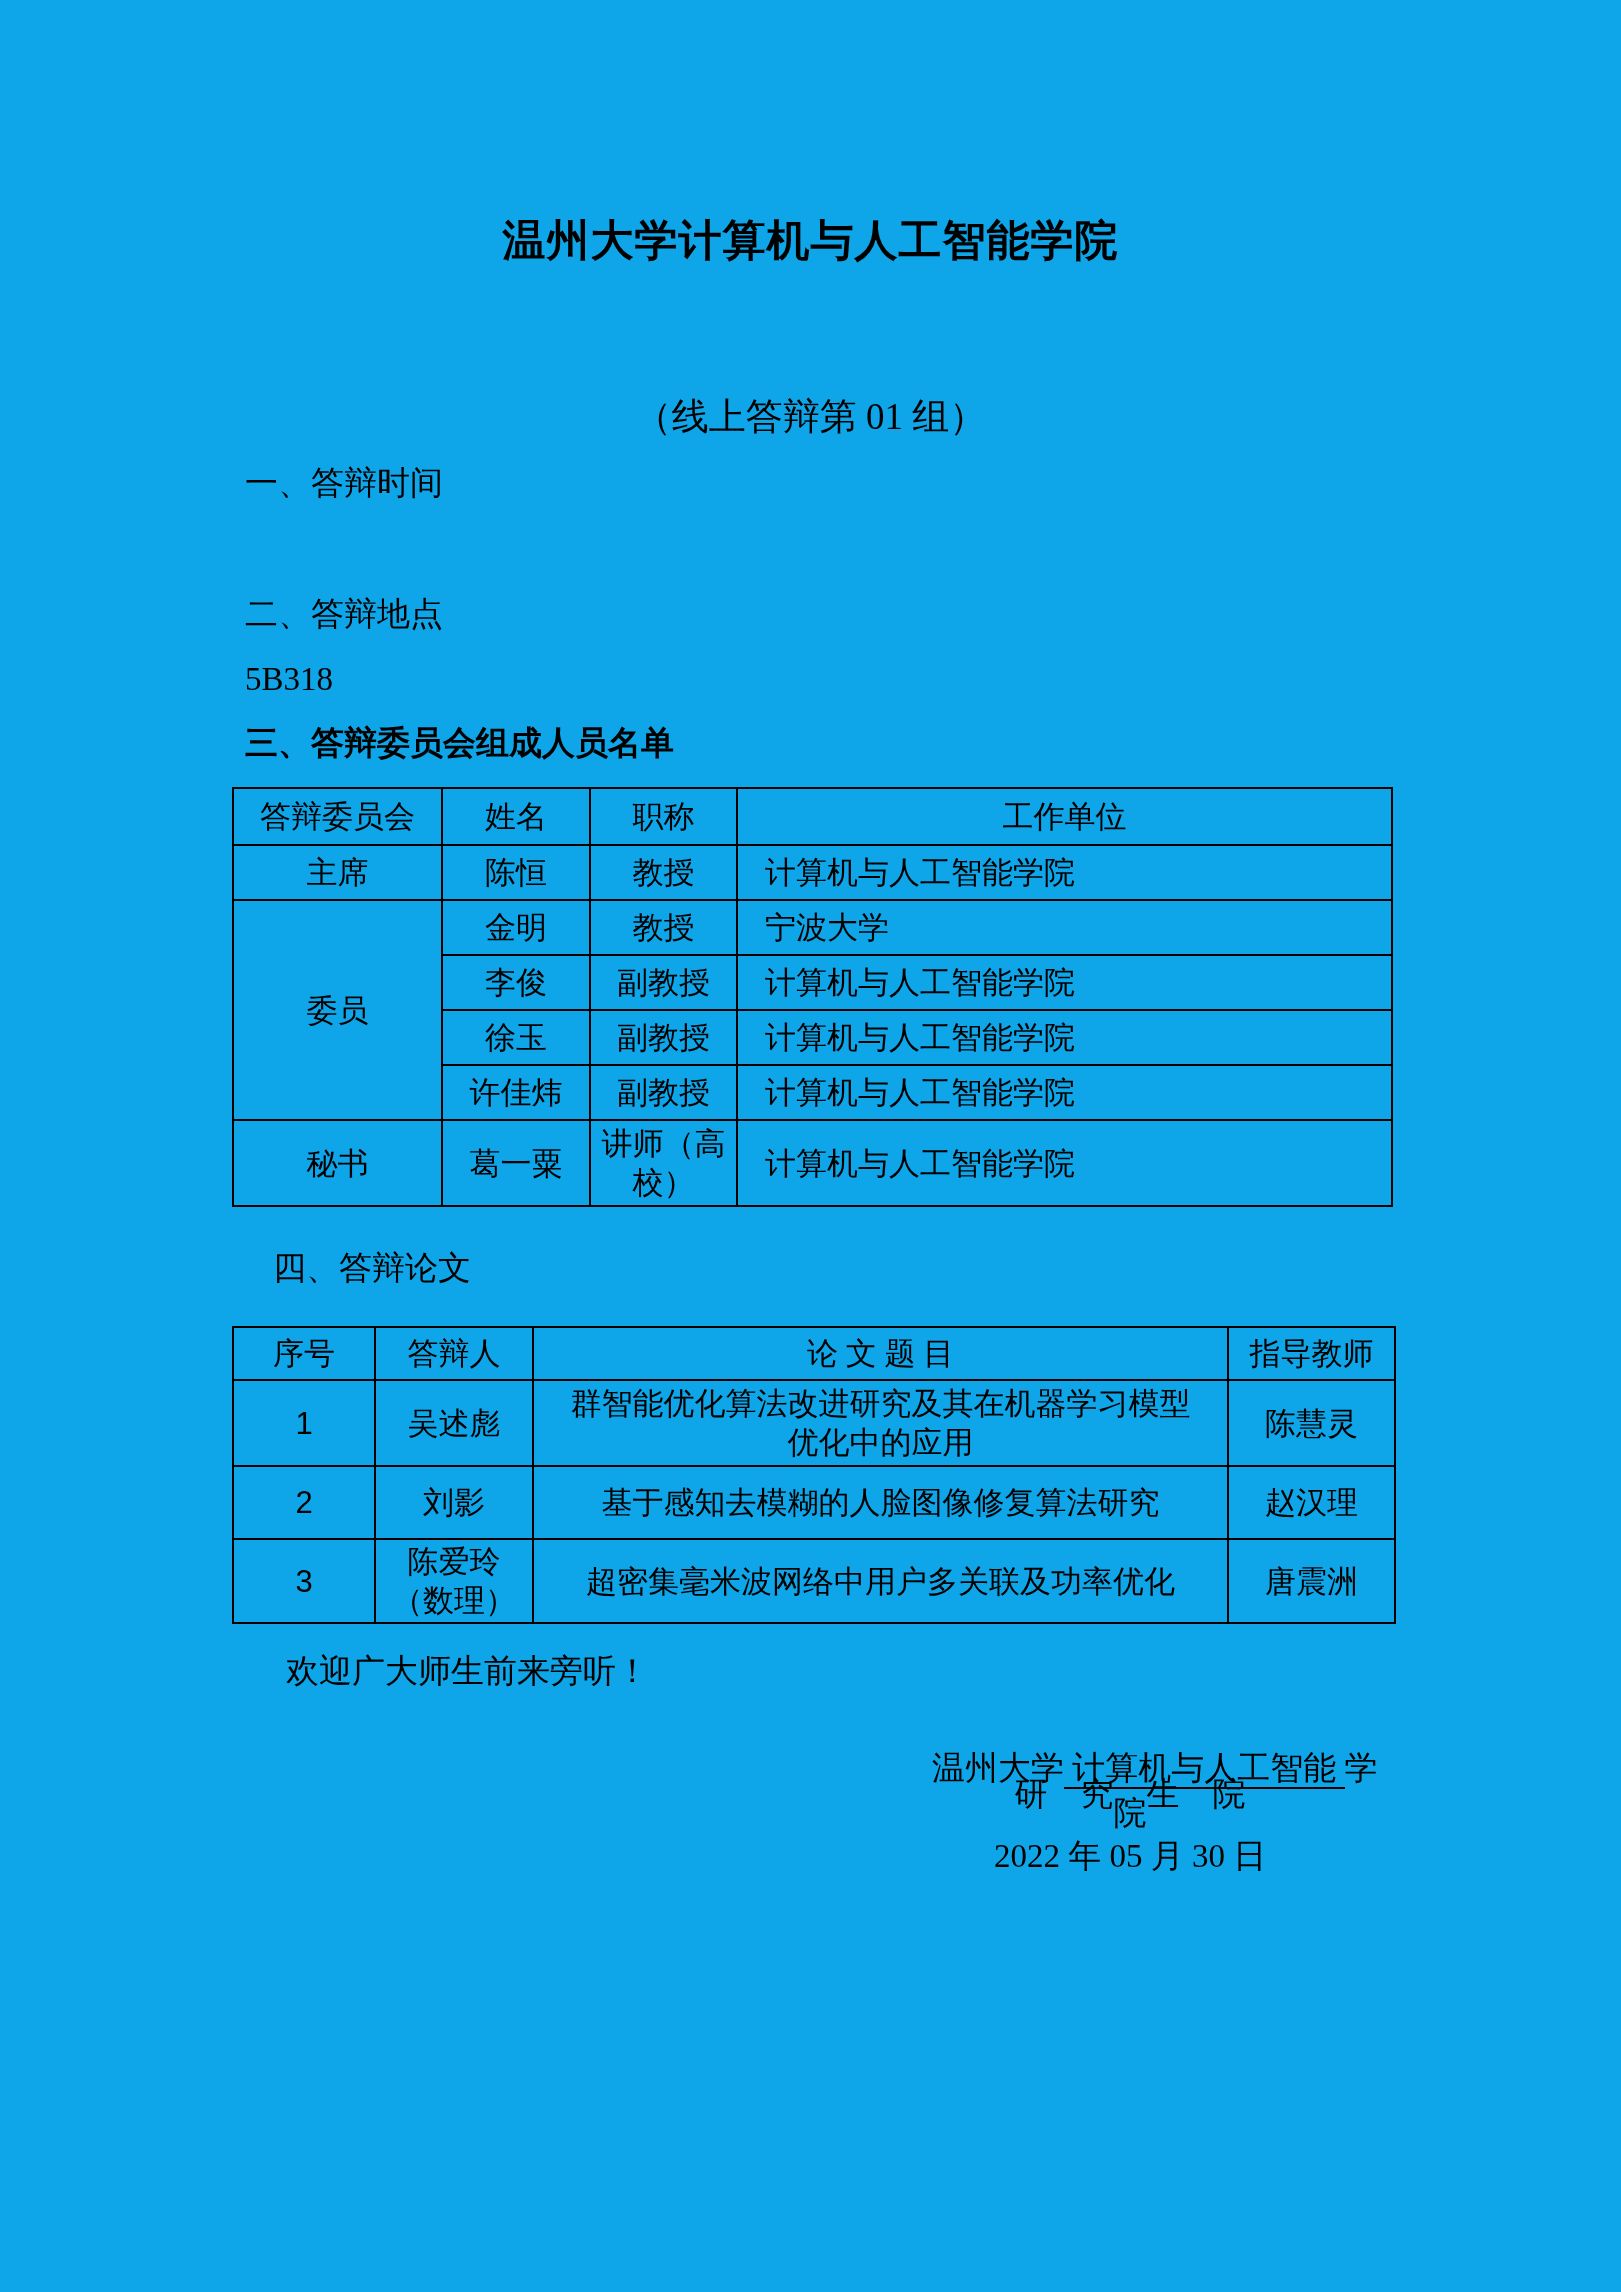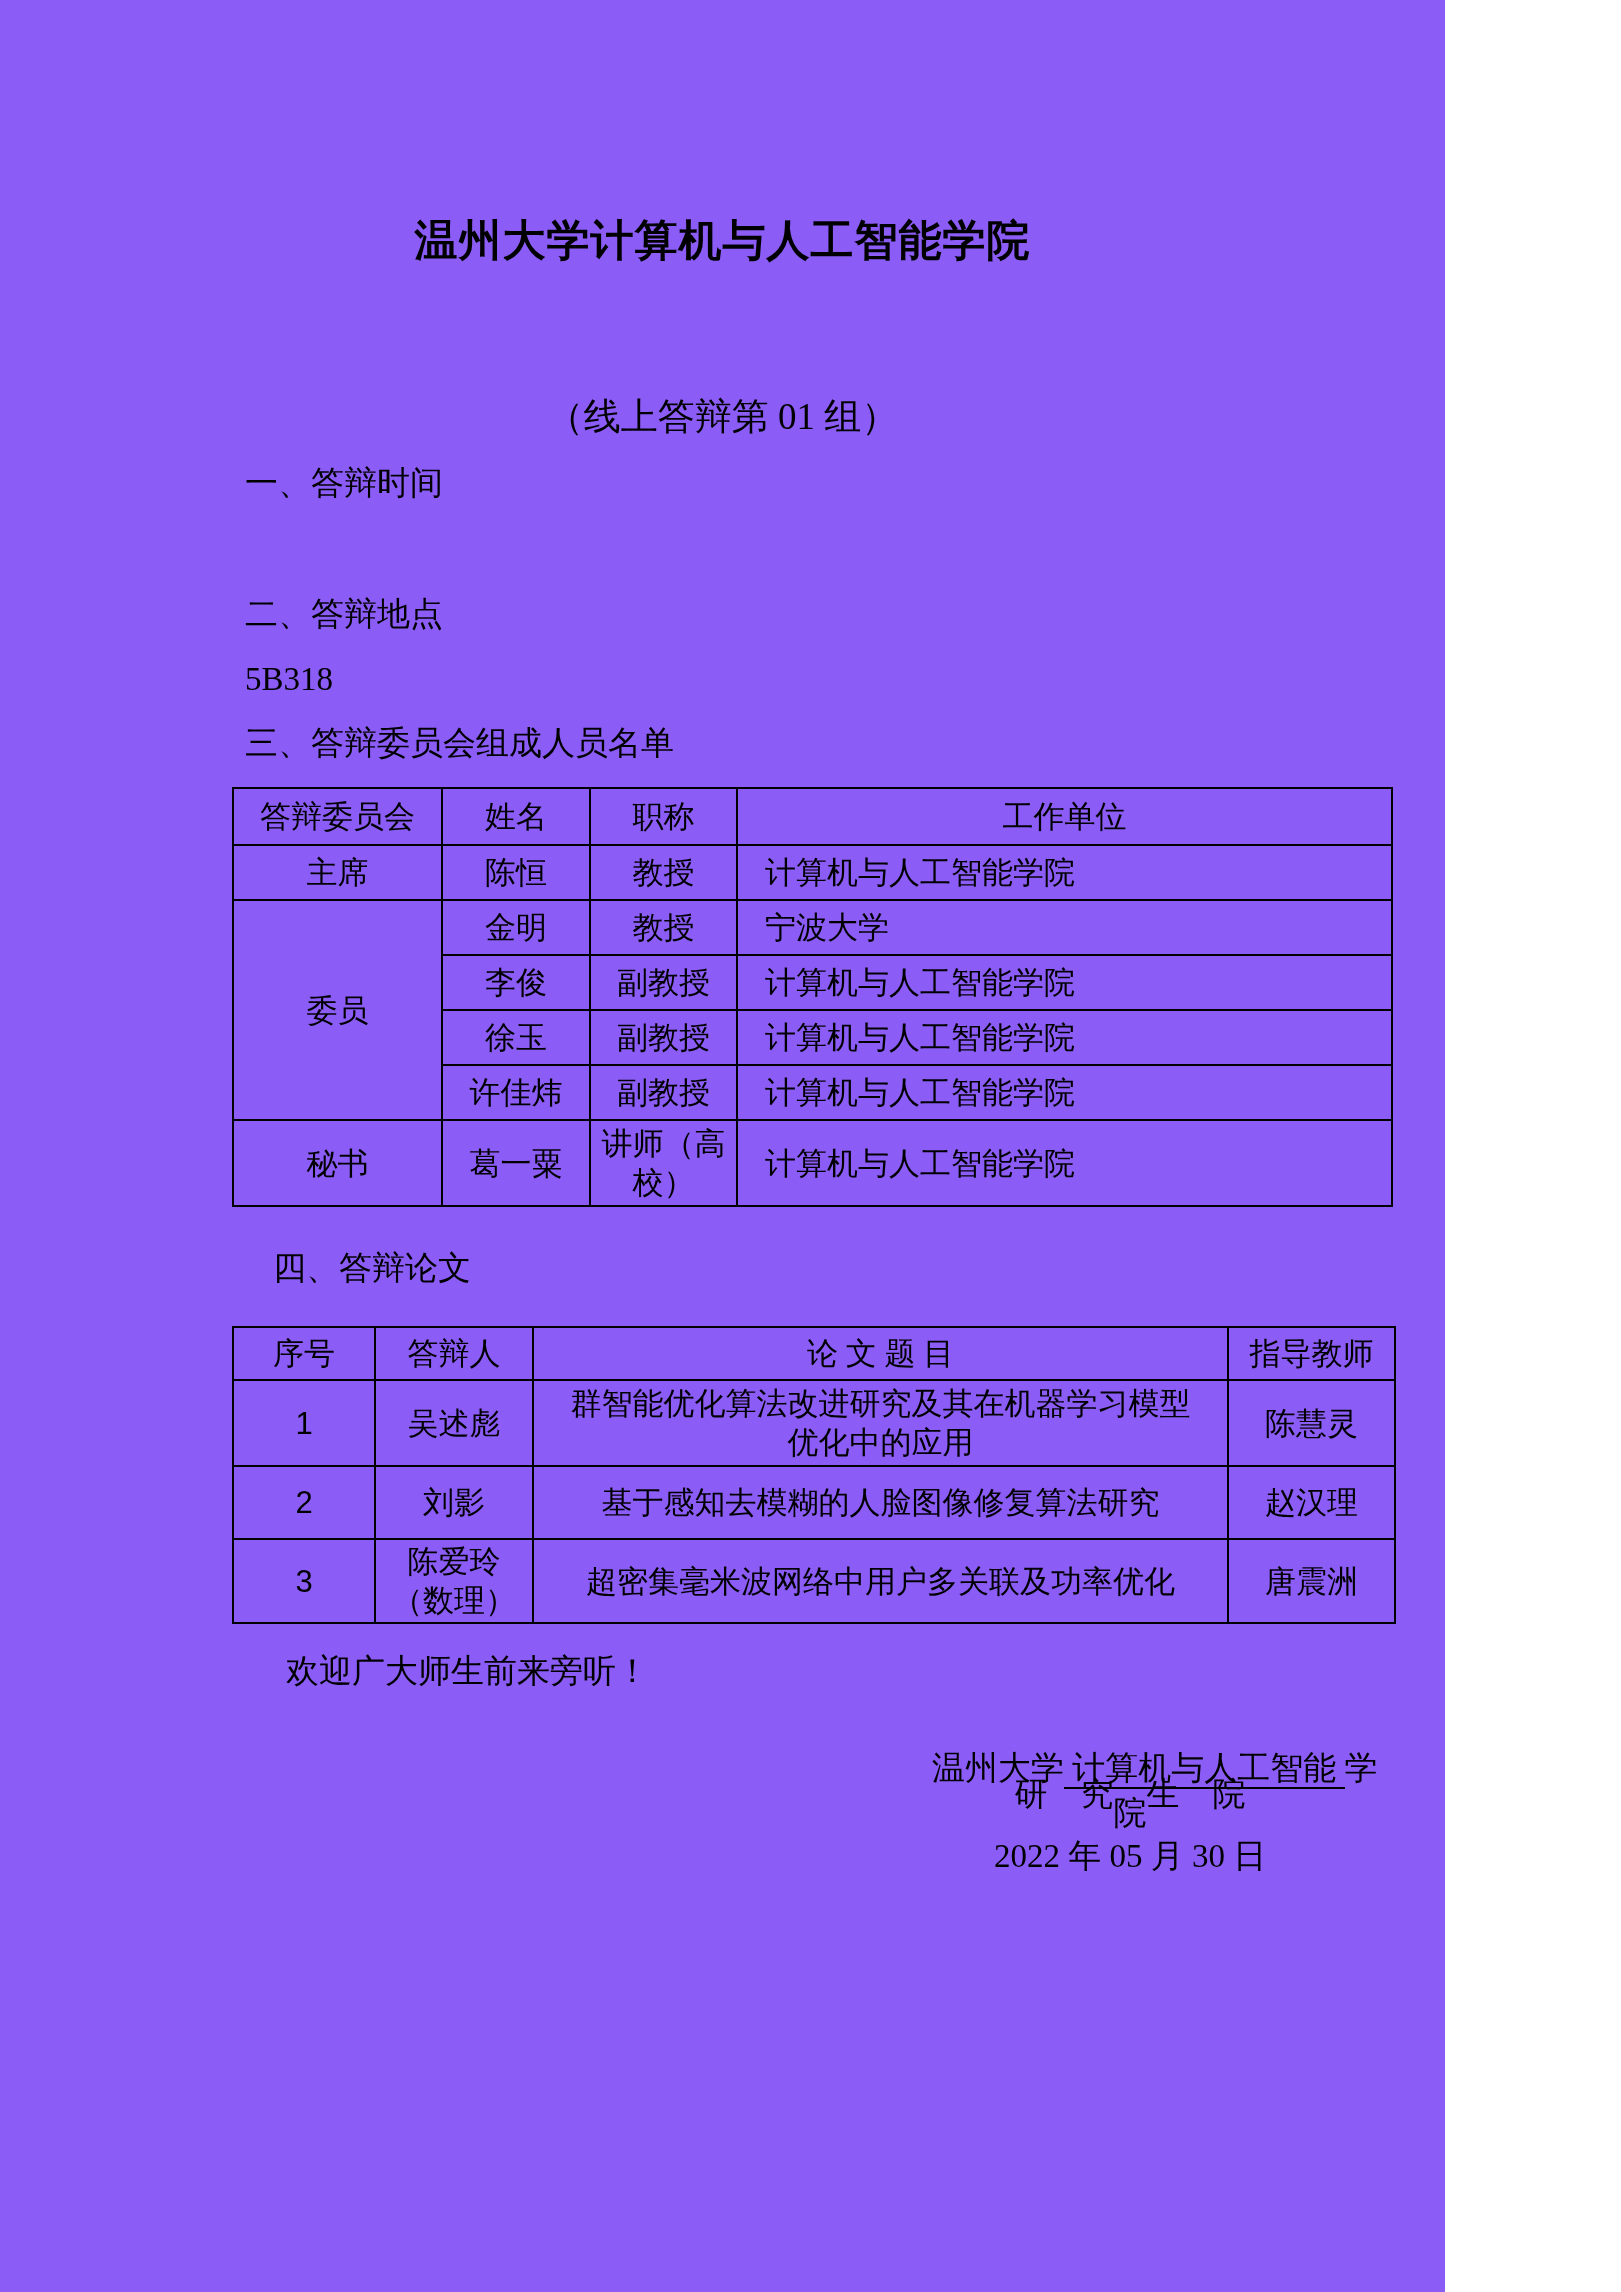--- a/index.html
+++ b/index.html
@@ -1,20 +1,20 @@
 <!DOCTYPE html>
 <html><head>
 <meta charset="utf-8">
 <style>
   html, body { margin: 0; padding: 0; background: #ffffff; }
   .page {
     position: relative;
-    width: 1445px;
+    width: 1621px;
     height: 2293px;
-    background: #8b5cf6;
+    background: #0ea5e9;
     color: #000000;
     font-family: "Liberation Serif", "DejaVu Serif", serif;
     overflow: hidden;
   }
   .abs { position: absolute; }
 
   .doc-title {
     left: 0; right: 0;
     text-align: center;
     font-family: "Liberation Sans", "DejaVu Sans", sans-serif;
@@ -85,21 +85,21 @@
 <body>
 
 <div class="page">
 
   <div class="abs doc-title t1">温州大学计算机与人工智能学院</div>
   <div class="abs subtitle">（线上答辩第 01 组）</div>
 
   <div class="abs para" style="top:463px;">一、答辩时间</div>
   <div class="abs para" style="top:594px;">二、答辩地点</div>
   <div class="abs para" style="top:659px;">5B318</div>
-  <div class="abs para" style="top:723px;">三、答辩委员会组成人员名单</div>
+  <div class="abs para" style="top:723px;font-weight:bold;">三、答辩委员会组成人员名单</div>
 
   <table class="abs committee-table">
     <colgroup>
       <col style="width:209px">
         <col style="width:148px">
         <col style="width:147px">
         <col style="width:655px">
     </colgroup>
     <thead>
       <tr style="height:57px">

